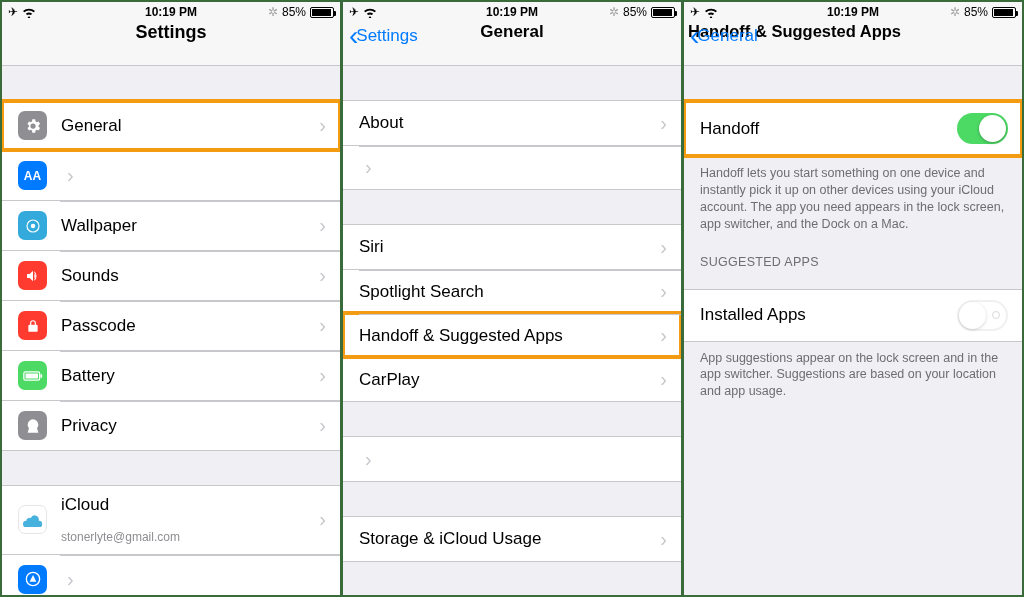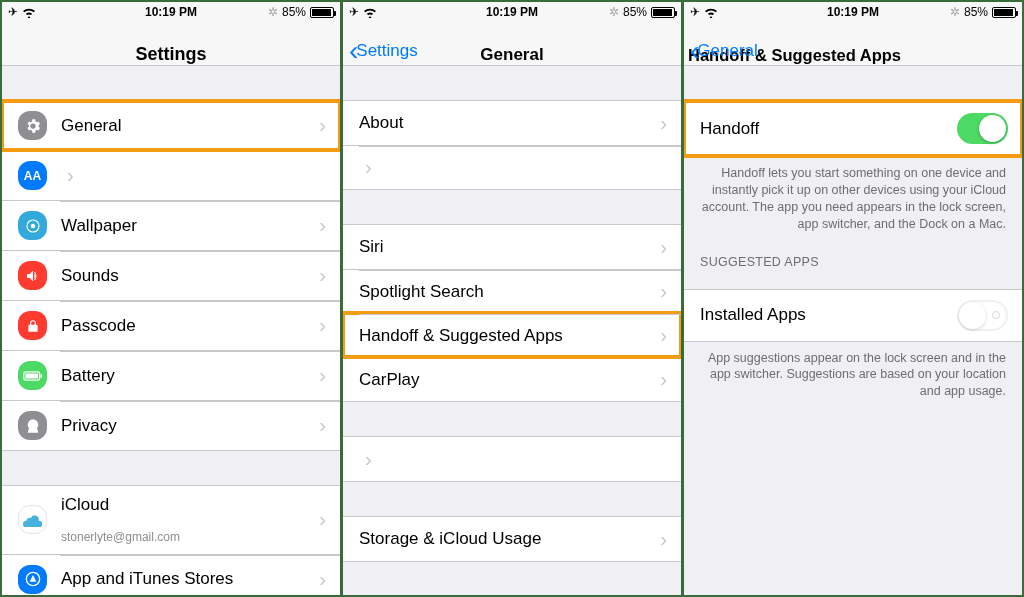--- a/index.html
+++ b/index.html
@@ -36,21 +36,21 @@
   }
   .status-left, .status-right { display: flex; align-items: center; gap: 4px; }
   .status-center { position: absolute; left: 50%; transform: translateX(-50%); font-weight: 600; text-align: right; }
   .bt-icon { opacity: 0.35; }
   
   .nav-bar {
     height: 44px;
     background: #f7f7f8;
     border-bottom: 1px solid #c8c7cc;
     display: flex;
-    align-items: flex-end;
+    align-items: flex-start;
     justify-content: center;
     position: relative;
   }
   .nav-title { font-weight: 600; font-size: 17px; }
   .nav-title.big { font-size: 18px; font-weight: 700; }
   .nav-back {
     position: absolute;
     left: 6px;
     color: #007aff;
     display: flex;
@@ -78,40 +78,39 @@
     display: flex;
     align-items: center;
     background: #fff;
     position: relative;
   }
   .row + .row { border-top: 1px solid #c8c7cc; margin-left: 0; }
   .row .sep { position: absolute; left: 58px; right:0; top:0; height:1px; background:#c8c7cc; }
   .row.plain .sep { left: 16px; }
   .row:first-child .sep { display: none; }
   .icon {
-    width: 29px; height: 29px; border-radius: 12px;
+    width: 29px; height: 29px; border-radius: 7px;
     margin-right: 14px;
     display: flex; align-items: center; justify-content: center;
     color: #fff; font-size: 16px; flex-shrink: 0;
   }
   .label { flex: 1; font-size: 17px; }
   .sub { font-size: 12px; color: #8e8e93; margin-top: 15px; }
   .chevron { color: #c7c7cc; font-size: 20px; font-weight: 300; margin-left: 6px; }
   .highlight {
     outline: 4px solid #f39c12;
     outline-offset: -2px;
     z-index: 2;
   }
   
   .footer-text {
     padding: 8px 16px 6px 16px;
     font-size: 12.5px;
     color: #6d6d72;
     line-height: 1.35;
-    text-align: right;
   }
   .header-text {
     padding: 16px 16px 20px 16px;
     font-size: 12.5px;
     color: #6d6d72;
     text-transform: uppercase;
     letter-spacing: 0.3px;
   }
   
   .toggle {
@@ -257,21 +256,20 @@
         <div class="chevron">›</div>
       </div>
       <div class="row">
           <span class="sep"></span>
         <div class="icon bg-blue">
             <svg width="16" height="16" viewBox="0 0 24 24" fill="#fff">
               <circle cx="12" cy="12" r="10" stroke="#fff" stroke-width="2" fill="none"></circle>
               <path d="M12 6l-5 10h10z" fill="#fff"></path>
             </svg>
           </div>
-        <div class="label">App and iTunes Stores</div>
         <div class="chevron">›</div>
       </div>
     </div>
   </div>
 </div>
 
 <div class="screen">
   <div class="status-bar">
     <div class="status-left">
       <span>✈</span>

